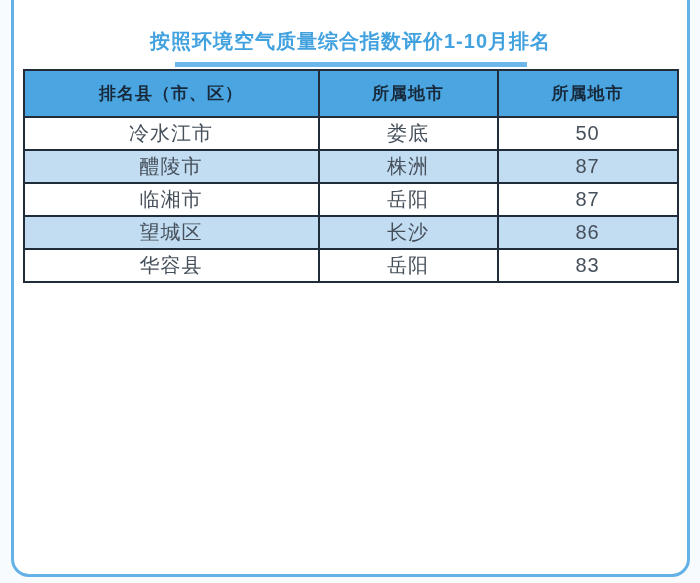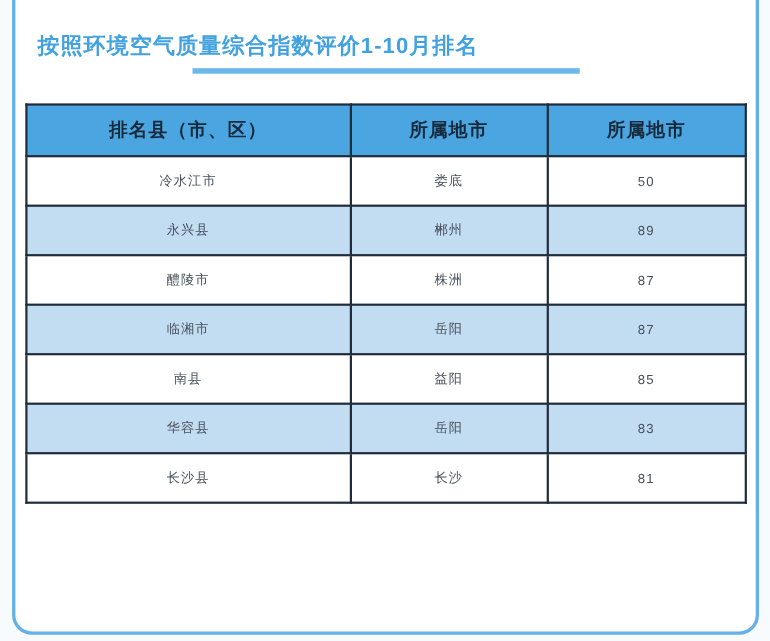--- a/index.html
+++ b/index.html
@@ -27,58 +27,57 @@
     background:#ffffff;
     border:3px solid var(--card-border);
     border-radius:18px;
   }
   .card-inner{
     position:absolute;
     left:0; right:0; top:28px; bottom:0;
   }
   .page-title{
     margin-top:25px;
-    text-align:left;
+    text-align:center;
     font-size:20px;
     font-weight:bold;
     color:var(--title-color);
     letter-spacing:1px;
-    margin-left:20px;
   }
   .title-underline{
     width:352px;
     height:5px;
     background:var(--underline-color);
     margin:7px auto 0 auto;
   }
   table.ranking{
     width:654px;
-    margin:27px auto 0 auto;
+    margin:2px auto 0 auto;
     border-collapse:collapse;
     table-layout:fixed;
   }
   table.ranking col.c1{width:295px;}
   table.ranking col.c2{width:179px;}
   table.ranking col.c3{width:180px;}
   table.ranking th, table.ranking td{
     border:2px solid var(--grid-border);
     text-align:center;
     vertical-align:middle;
   }
   table.ranking th{
     height:47px;
     background:var(--header-bg);
     color:var(--header-text);
     font-size:17px;
     font-weight:bold;
     letter-spacing:1px;
   }
   table.ranking td{
-    height:45px;
-    font-size:12px;
+    height:33px;
+    font-size:20px;
     color:var(--cell-text);
     background:var(--row-bg);
     letter-spacing:1px;
   }
   table.ranking tbody tr:nth-child(even) td{
     background:var(--row-alt-bg);
   }
 </style>
 </head>
 <body>
@@ -102,46 +101,36 @@
           <th>所属地市</th>
         </tr>
       </thead>
       <tbody>
         <tr>
           <td>冷水江市</td>
           <td>娄底</td>
           <td>50</td>
         </tr>
         <tr>
-          <td>永兴县</td>
-          <td>郴州</td>
-          <td>89</td>
-        </tr>
-        <tr>
           <td>醴陵市</td>
           <td>株洲</td>
           <td>87</td>
         </tr>
         <tr>
           <td>临湘市</td>
           <td>岳阳</td>
           <td>87</td>
         </tr>
         <tr>
-          <td>南县</td>
-          <td>益阳</td>
-          <td>85</td>
+          <td>望城区</td>
+          <td>长沙</td>
+          <td>86</td>
         </tr>
         <tr>
           <td>华容县</td>
           <td>岳阳</td>
           <td>83</td>
-        </tr>
-        <tr>
-          <td>长沙县</td>
-          <td>长沙</td>
-          <td>81</td>
         </tr>
       </tbody>
     </table>
 
   </div>
 </div>
 
 </body></html>

